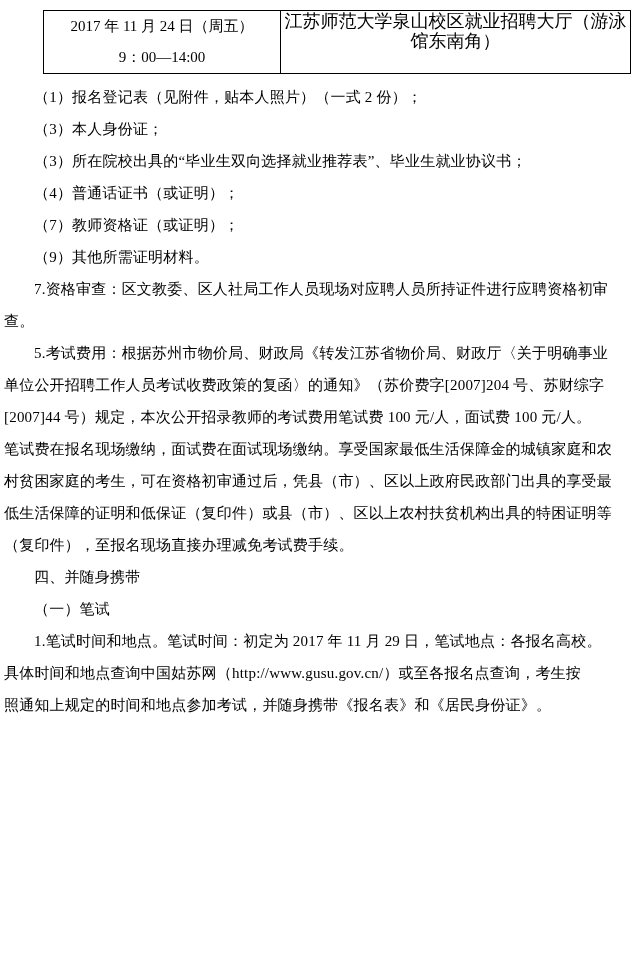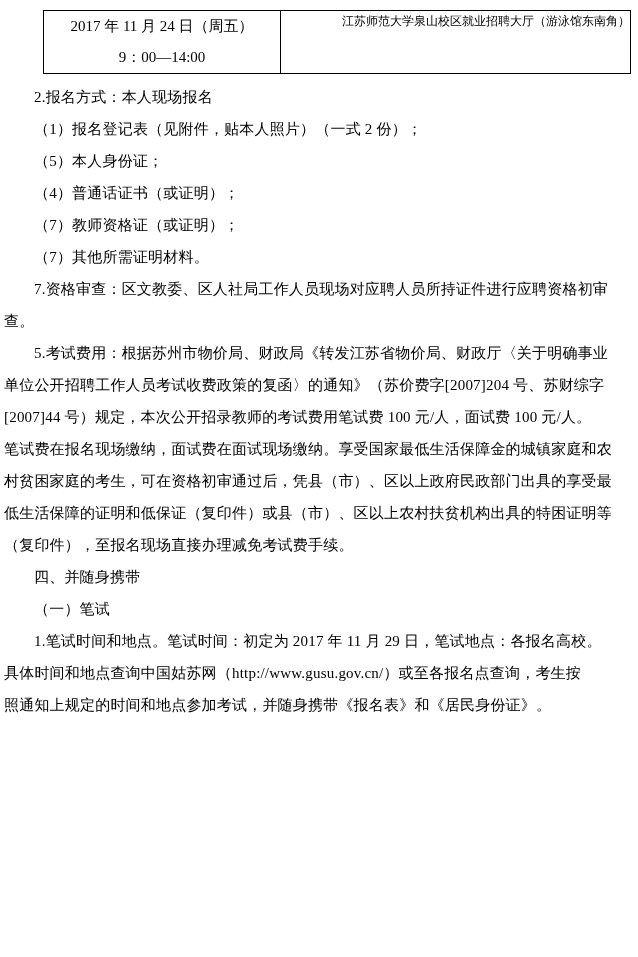--- a/index.html
+++ b/index.html
@@ -34,23 +34,23 @@
     overflow: hidden;
   }
   .cell-date {
     width: 236px;
     text-align: center;
     vertical-align: middle;
     font-size: 15px;
     line-height: 31px;
   }
   .cell-location {
-    text-align: right;
+    text-align: center;
     vertical-align: top;
-    font-size: 12px;
+    font-size: 18px;
     line-height: 20px;
     padding: 11px 6px 0 10px;
   }
 
   
   .doc-body {
     position: absolute;
     left: 4px;
     top: 81px;
     width: 630px;
@@ -79,26 +79,26 @@
           <div>9：00—14:00</div>
         </td>
         <td class="cell-location">
           <span>江苏师范大学泉山校区就业招聘大厅（游泳馆东南角）</span>
         </td>
       </tr>
     </tbody>
   </table>
 
   <div class="doc-body">
-      <div class="para">2.报名方式：本人现场报名</div>
       <div class="para">（1）报名登记表（见附件，贴本人照片）（一式 2 份）；</div>
-      <div class="para">（5）本人身份证；</div>
+      <div class="para">（3）本人身份证；</div>
+      <div class="para">（3）所在院校出具的“毕业生双向选择就业推荐表”、毕业生就业协议书；</div>
       <div class="para">（4）普通话证书（或证明）；</div>
       <div class="para">（7）教师资格证（或证明）；</div>
-      <div class="para">（7）其他所需证明材料。</div>
+      <div class="para">（9）其他所需证明材料。</div>
       <div class="para">7.资格审查：区文教委、区人社局工作人员现场对应聘人员所持证件进行应聘资格初审
 查。</div>
       <div class="para">5.考试费用：根据苏州市物价局、财政局《转发江苏省物价局、财政厅〈关于明确事业
 单位公开招聘工作人员考试收费政策的复函〉的通知》（苏价费字[2007]204 号、苏财综字
 [2007]44 号）规定，本次公开招录教师的考试费用笔试费 100 元/人，面试费 100 元/人。
 笔试费在报名现场缴纳，面试费在面试现场缴纳。享受国家最低生活保障金的城镇家庭和农
 村贫困家庭的考生，可在资格初审通过后，凭县（市）、区以上政府民政部门出具的享受最
 低生活保障的证明和低保证（复印件）或县（市）、区以上农村扶贫机构出具的特困证明等
 （复印件），至报名现场直接办理减免考试费手续。</div>
       <div class="para">四、并随身携带</div>

